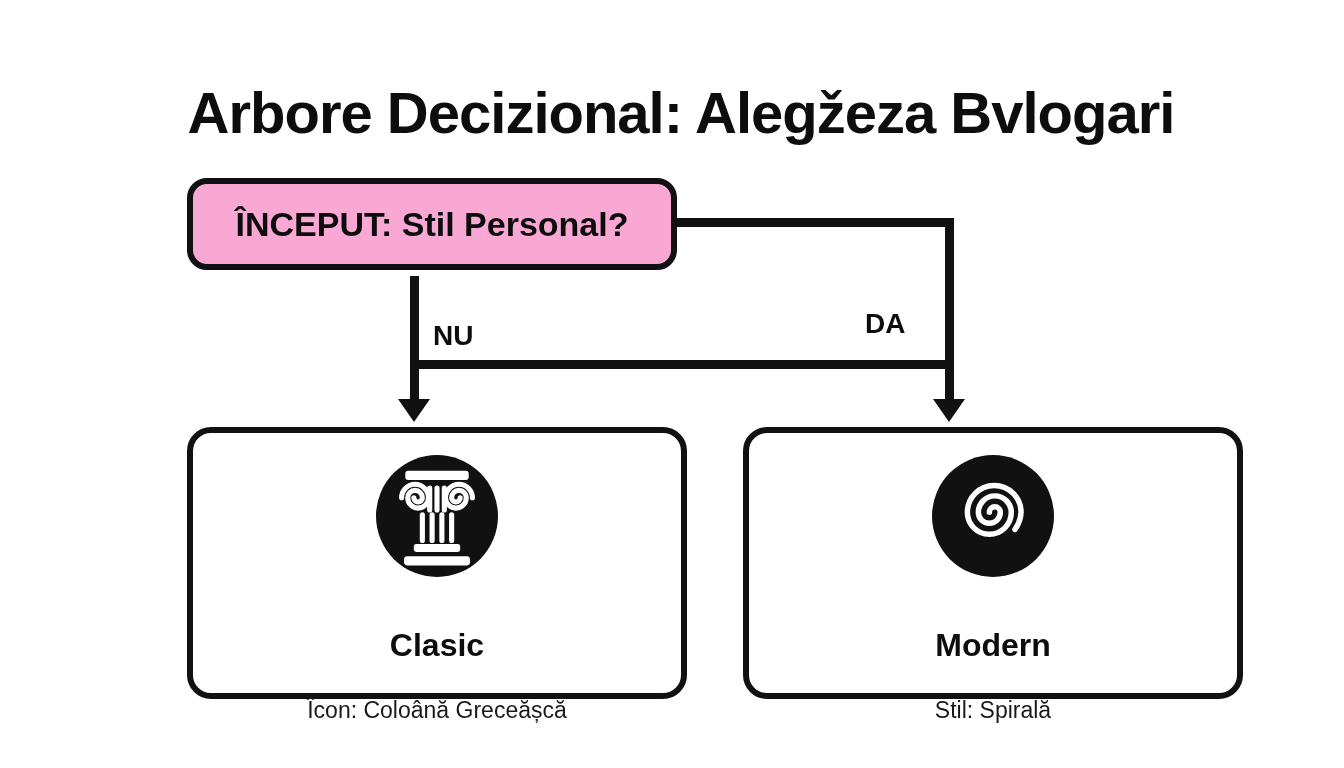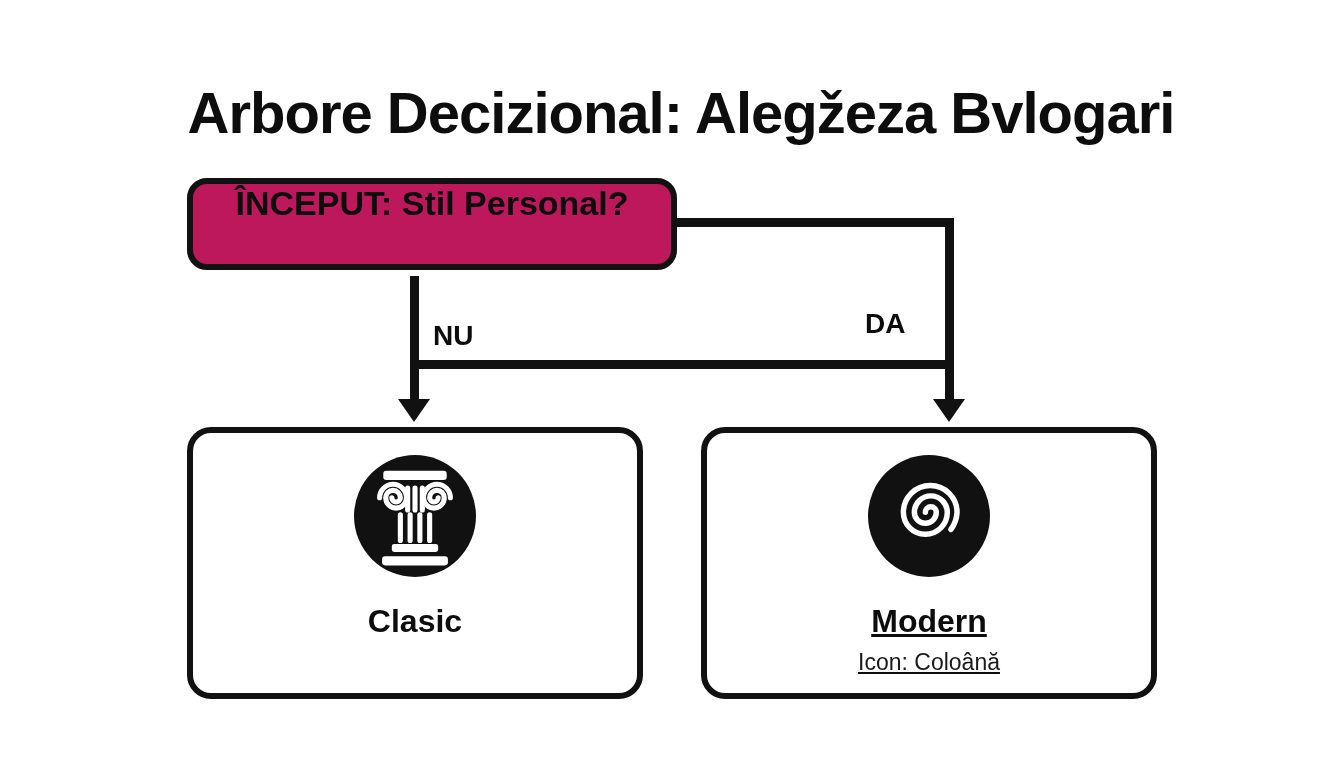--- a/index.html
+++ b/index.html
@@ -31,23 +31,23 @@
   }
   .start-node {
     position: absolute;
     left: 178px;
     top: 178px;
     width: 490px;
     height: 92px;
     border: 6px solid #111111;
     border-radius: 20px;
     box-sizing: border-box;
-    background: #be185d;
+    background: #f9a8d4;
     display: flex;
-    align-items: flex-start;
+    align-items: center;
     justify-content: center;
   }
   .start-node .label {
     font-size: 34px;
     font-weight: bold;
     white-space: nowrap;
   }
   .edge {
     position: absolute;
     background: #111111;
@@ -70,32 +70,33 @@
     position: absolute;
     font-size: 28px;
     font-weight: bold;
     color: #0d0d0d;
   }
   .edge-label.nu { left: 424px; top: 320px; }
   .edge-label.da { left: 856px; top: 308px; }
   .leaf-card {
     position: absolute;
     top: 427px;
-    width: 456px;
+    width: 500px;
     height: 272px;
     border: 6px solid #111111;
     border-radius: 24px;
     box-sizing: border-box;
     background: #ffffff;
     display: flex;
     flex-direction: column;
     align-items: center;
+    gap: 24px;
   }
   .leaf-card.clasic { left: 178px; }
-  .leaf-card.modern { left: 692px; text-decoration: underline; }
+  .leaf-card.modern { left: 734px; }
   .icon-wrap {
     margin-top: 22px;
     width: 122px;
     height: 122px;
   }
   .leaf-title {
     margin-top: 26px;
     font-size: 32px;
     font-weight: bold;
     color: #0d0d0d;
@@ -144,26 +145,27 @@
           <line x1="50" y1="27" x2="50" y2="45"></line>
           <line x1="56" y1="27" x2="56" y2="45"></line>
           <line x1="38" y1="49" x2="38" y2="70"></line>
           <line x1="46" y1="49" x2="46" y2="70"></line>
           <line x1="54" y1="49" x2="54" y2="70"></line>
           <line x1="62" y1="49" x2="62" y2="70"></line>
         </g>
       </svg>
     </div>
     <div class="leaf-title">Clasic</div>
+    <div class="leaf-subtitle">Îcon: Coloână Greceășcă</div>
   </div>
 
   <div class="leaf-card modern">
     <div class="icon-wrap">
       <svg viewBox="0 0 100 100" width="122" height="122" aria-hidden="true">
         <circle cx="50" cy="50" r="50" fill="#111111"></circle>
         <path d="M 47 47 A 4.5 4.5 0 0 1 56 47 A 9 9 0 0 1 38 47 A 13.5 13.5 0 0 1 65 47 A 18 18 0 0 1 29 47 A 22 22 0 0 1 73 47 A 26 26 0 0 1 68 61" fill="none" stroke="#ffffff" stroke-width="4.5" stroke-linecap="round"></path>
       </svg>
     </div>
     <div class="leaf-title">Modern</div>
-    <div class="leaf-subtitle">Icon: Coloână</div>
+    <div class="leaf-subtitle">Stil: Spirală</div>
   </div>
 
 </div>
 
 </body></html>

